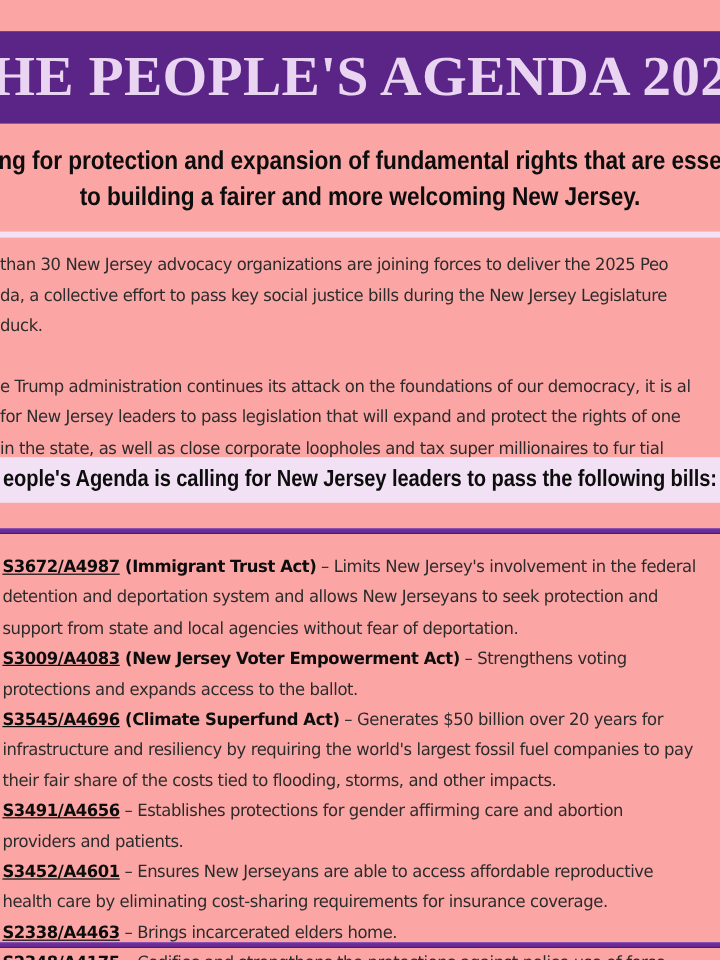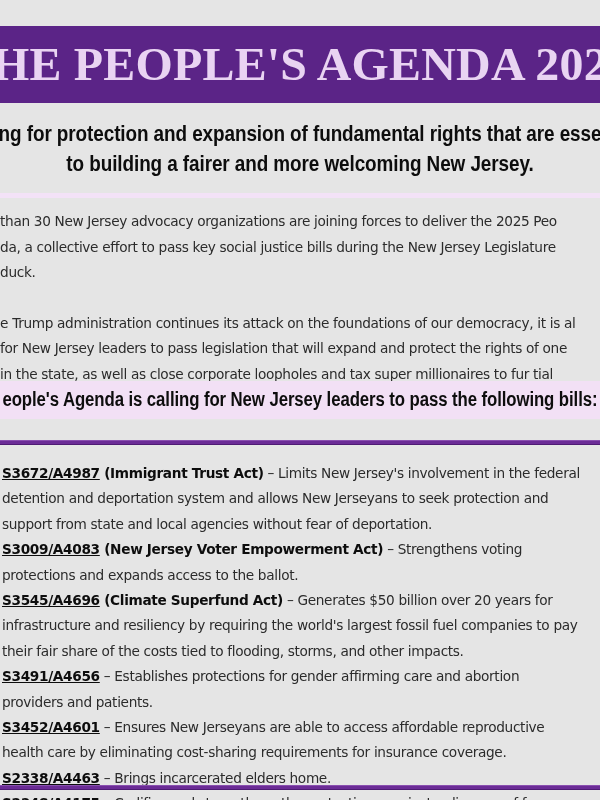--- a/index.html
+++ b/index.html
@@ -13,21 +13,21 @@
     font-family: "Liberation Sans", sans-serif;
     overflow: hidden;
     position: relative;
   }
 
   
   .page {
     position: absolute;
     inset: 0;
     overflow: hidden;
-    background: #e5e5e5;
+    background: #fca5a5;
   }
 
   
   .doc {
     position: absolute;
     left: -62px;
     top: 0;
     width: 724px;
   }
 

